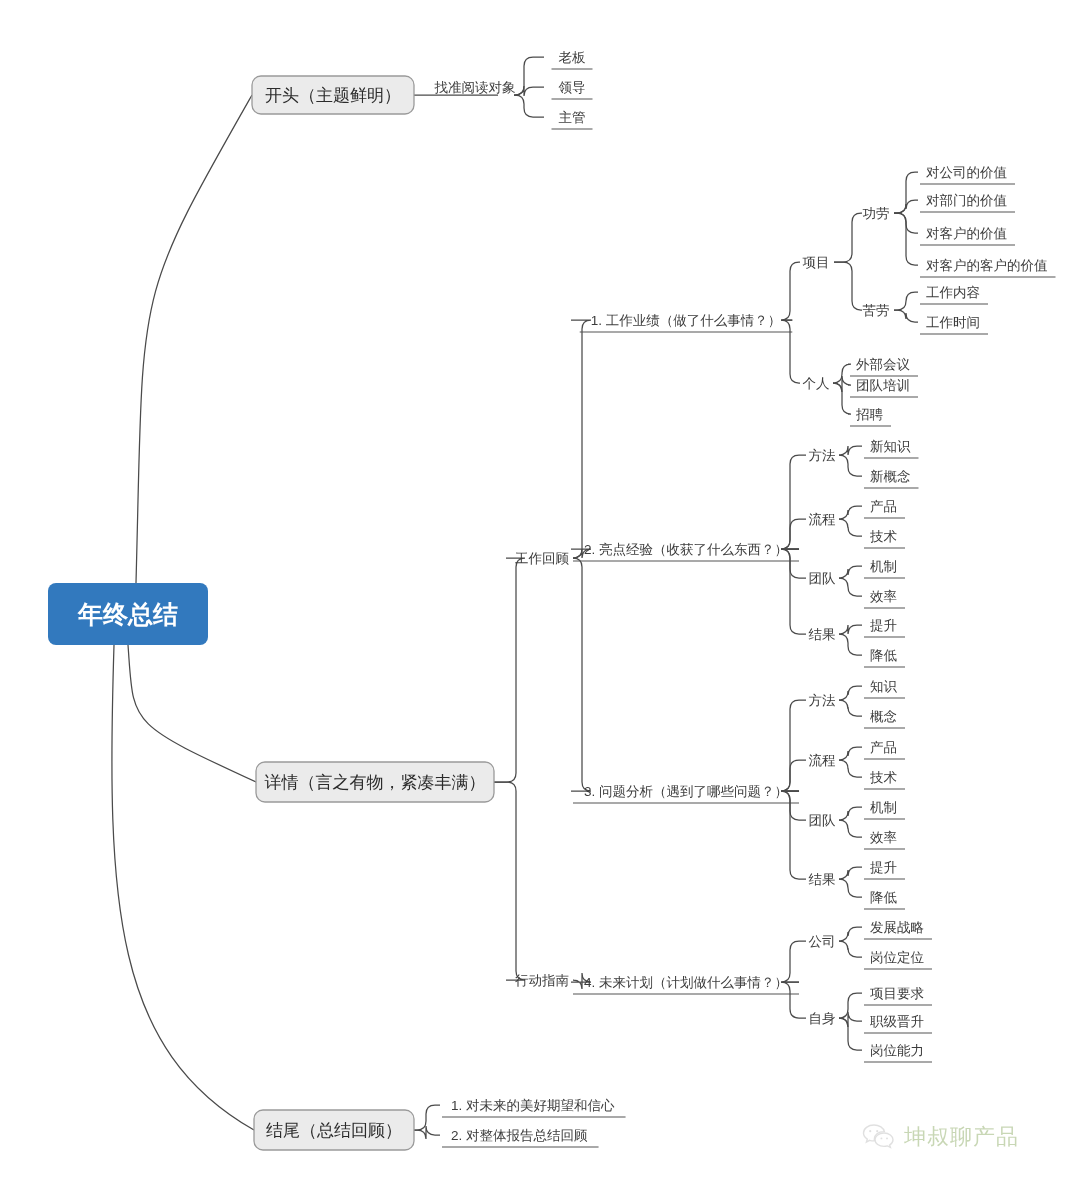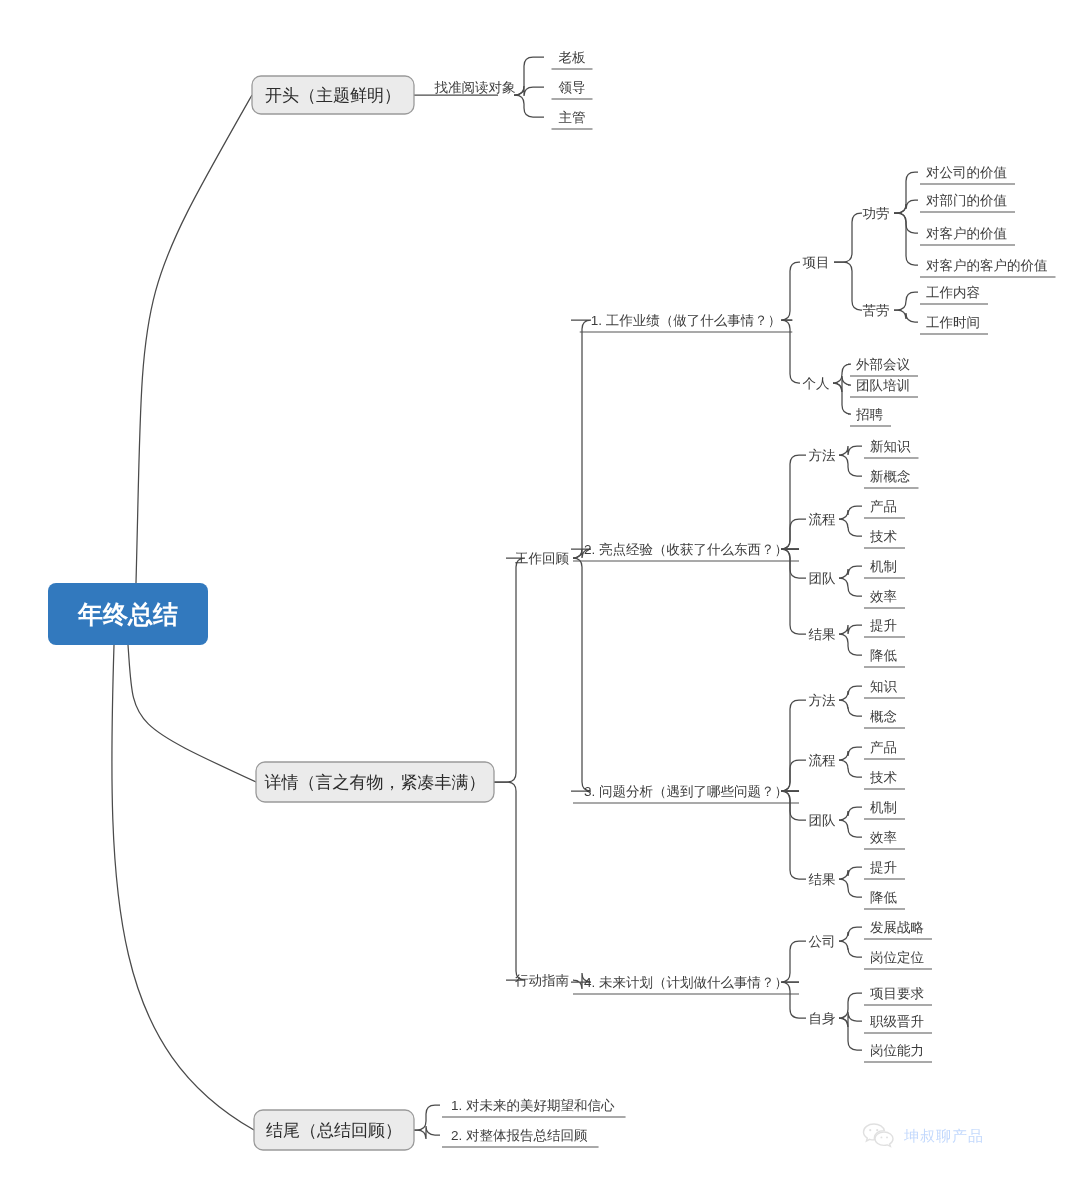--- a/index.html
+++ b/index.html
@@ -10,21 +10,21 @@
   .lbl{font-size:13.5px;fill:#3c3c3c;font-family:"Liberation Sans","DejaVu Sans",sans-serif;}
   .boxtext{font-size:17px;fill:#2b2b2b;}
   .roottext{font-size:25px;fill:#ffffff;font-weight:bold;}
   .link{fill:none;stroke:#4a4a4a;stroke-width:1.25;}
   .underline{stroke:#555;stroke-width:1.1;}
   .boxrect{fill:#ebebeb;stroke:#9a9a9a;stroke-width:1.3;}
   .rootrect{fill:#3279be;}
   
   #watermark{position:absolute;left:862px;top:1122px;display:flex;align-items:center;gap:8px;
              opacity:.30;}
-  #watermark .wm-text{font-size:15px;color:#3b82f6;letter-spacing:1px;
+  #watermark .wm-text{font-size:22px;color:#4d7c0f;letter-spacing:1px;
              font-family:"Liberation Sans","DejaVu Sans",sans-serif;}
 </style>
 </head>
 <body>
 
 <div id="stage">
   <svg id="mm" viewBox="0 0 1080 1198">
     <g id="links">
         <path d="M136,583 C 144,283 132,306 252,95" class="link"></path>
         <path d="M128,645 C 134,725 126,722 256,782" class="link"></path>

